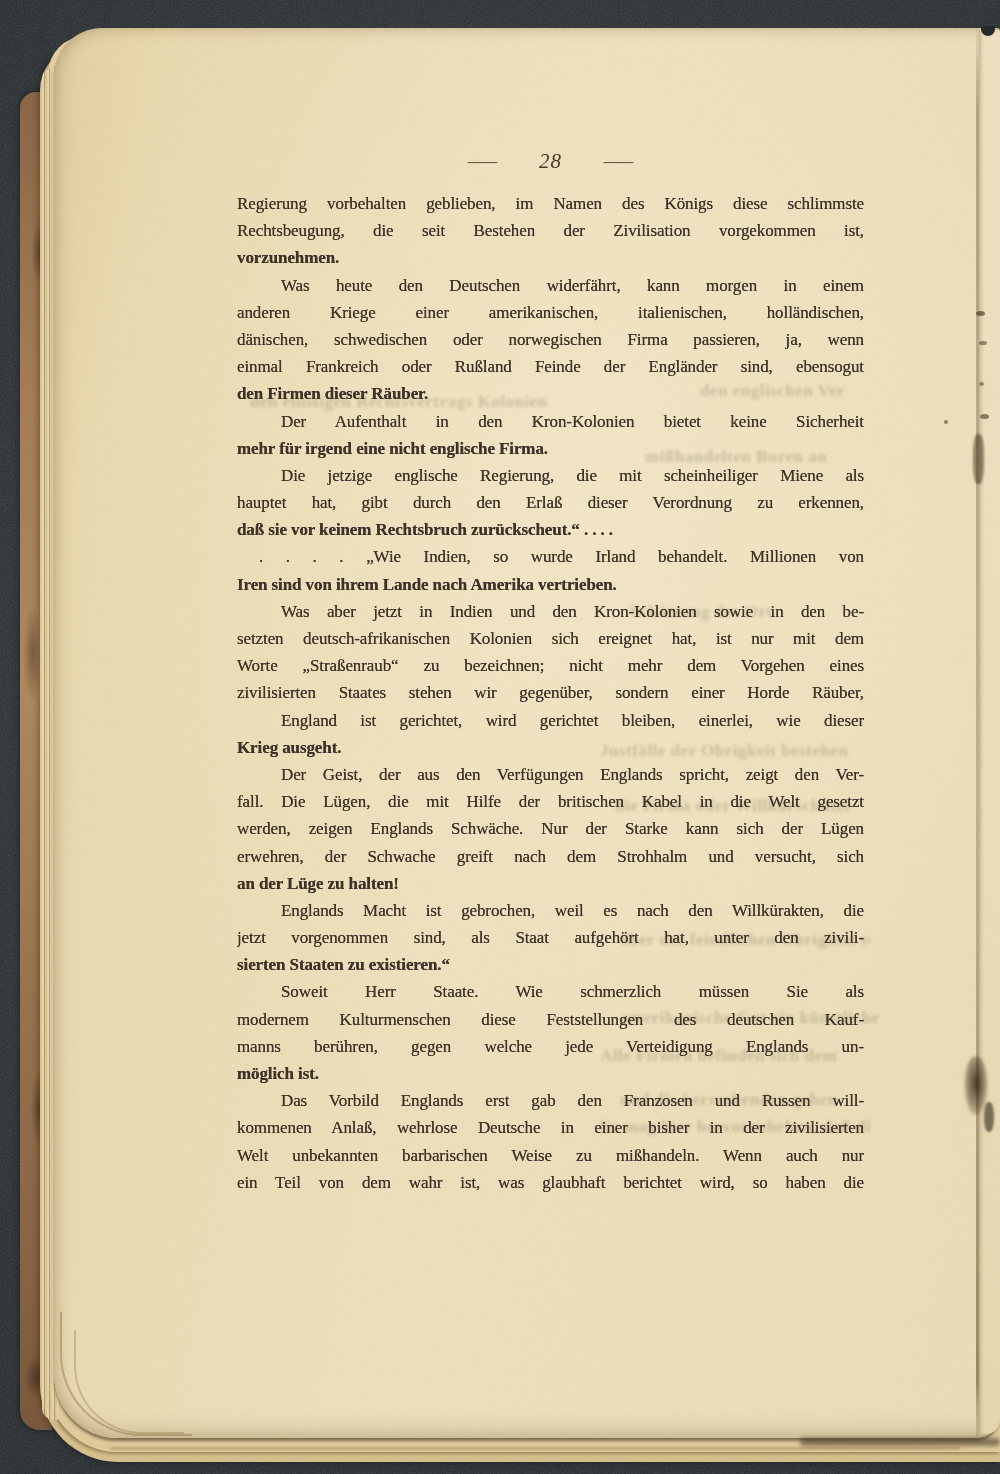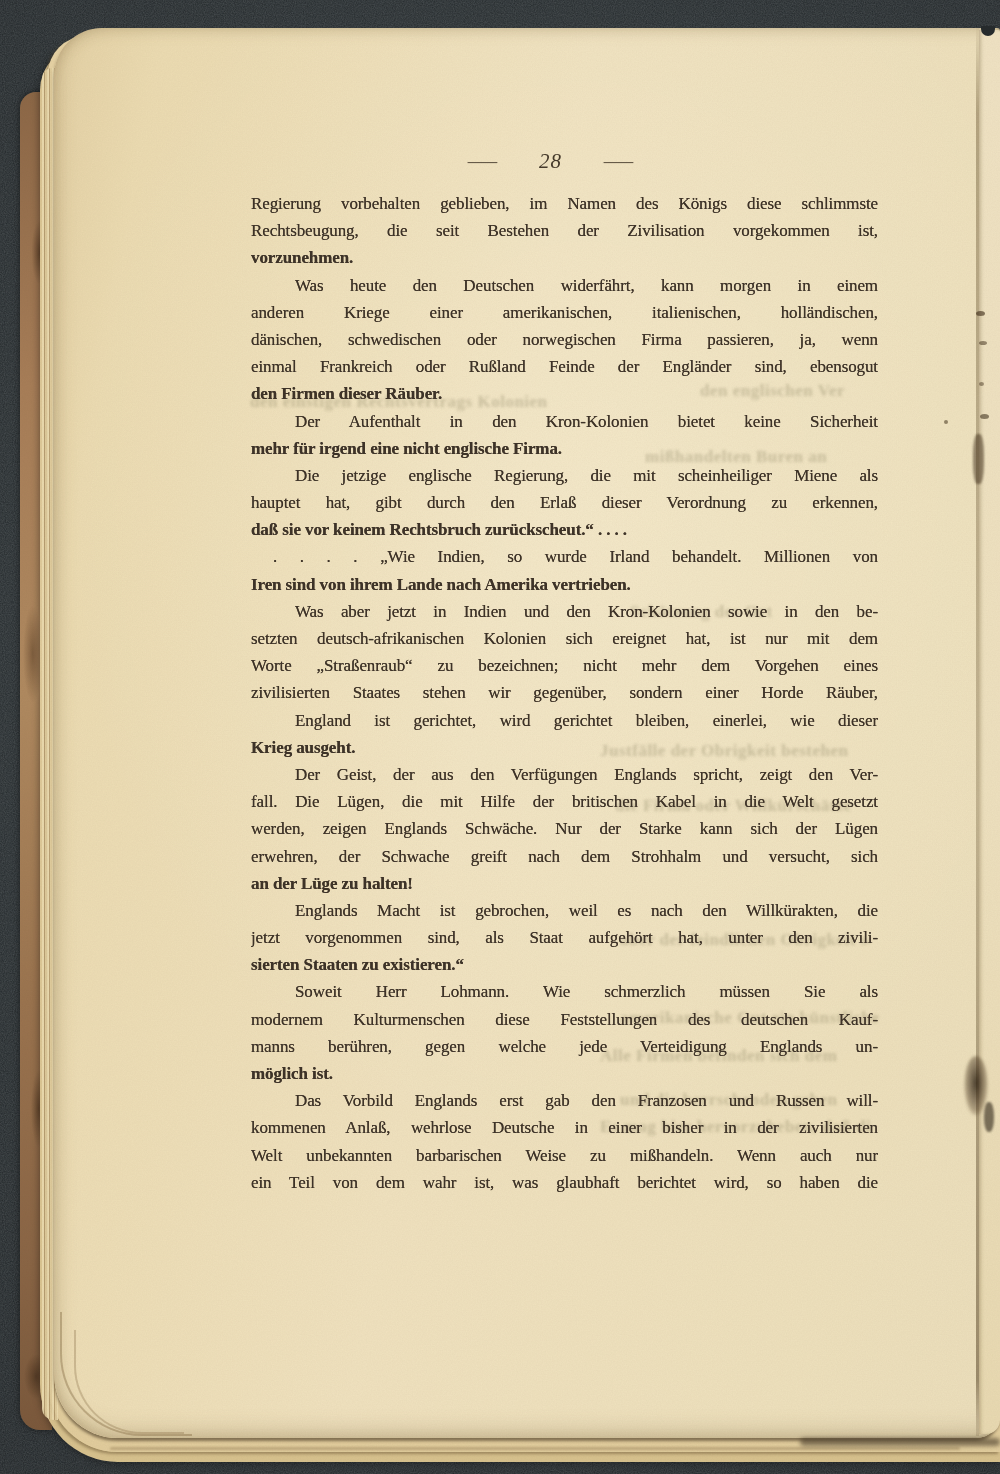--- a/index.html
+++ b/index.html
@@ -96,21 +96,20 @@
   }
   .page-head .num{letter-spacing:1px;font-style:italic;}
   .page-head .dash{transform:scaleX(1.4);opacity:.85;}
 
   
   .text-block{
     left:237px;top:190px;width:627px;
     color:#3e3328;font-size:17px;line-height:27.2px;
     letter-spacing:-0.1px;
     text-shadow:0 0 .5px rgba(62,51,40,.85);
-    margin-left:14px;
   }
   .line{height:27.2px;overflow:hidden;text-align:justify;text-align-last:justify;}
   .line.last{text-align-last:left;font-weight:bold;}
   .para.indent .line:first-child{text-indent:44px;}
   .para.indent-sm .line:first-child{text-indent:22px;}
 
   
   .bleed-layer{left:0;top:0;width:1000px;height:1474px;pointer-events:none;}
   .bleed{
     position:absolute;height:22px;overflow:hidden;
@@ -215,21 +214,21 @@
       <div class="line">werden, zeigen Englands Schwäche. Nur der Starke kann sich der Lügen</div>
       <div class="line">erwehren, der Schwache greift nach dem Strohhalm und versucht, sich</div>
       <div class="line last">an der Lüge zu halten!</div>
     </div>
     <div class="para indent">
       <div class="line">Englands Macht ist gebrochen, weil es nach den Willkürakten, die</div>
       <div class="line">jetzt vorgenommen sind, als Staat aufgehört hat, unter den zivili-</div>
       <div class="line last">sierten Staaten zu existieren.“</div>
     </div>
     <div class="para indent">
-      <div class="line">Soweit Herr Lohmann. Wie schmerzlich müssen Sie als</div>
+      <div class="line">Soweit Herr Staate. Wie schmerzlich müssen Sie als</div>
       <div class="line">modernem Kulturmenschen diese Feststellungen des deutschen Kauf-</div>
       <div class="line">manns berühren, gegen welche jede Verteidigung Englands un-</div>
       <div class="line last">möglich ist.</div>
     </div>
     <div class="para indent">
       <div class="line">Das Vorbild Englands erst gab den Franzosen und Russen will-</div>
       <div class="line">kommenen Anlaß, wehrlose Deutsche in einer bisher in der zivilisierten</div>
       <div class="line">Welt unbekannten barbarischen Weise zu mißhandeln. Wenn auch nur</div>
       <div class="line">ein Teil von dem wahr ist, was glaubhaft berichtet wird, so haben die</div>
     </div>

